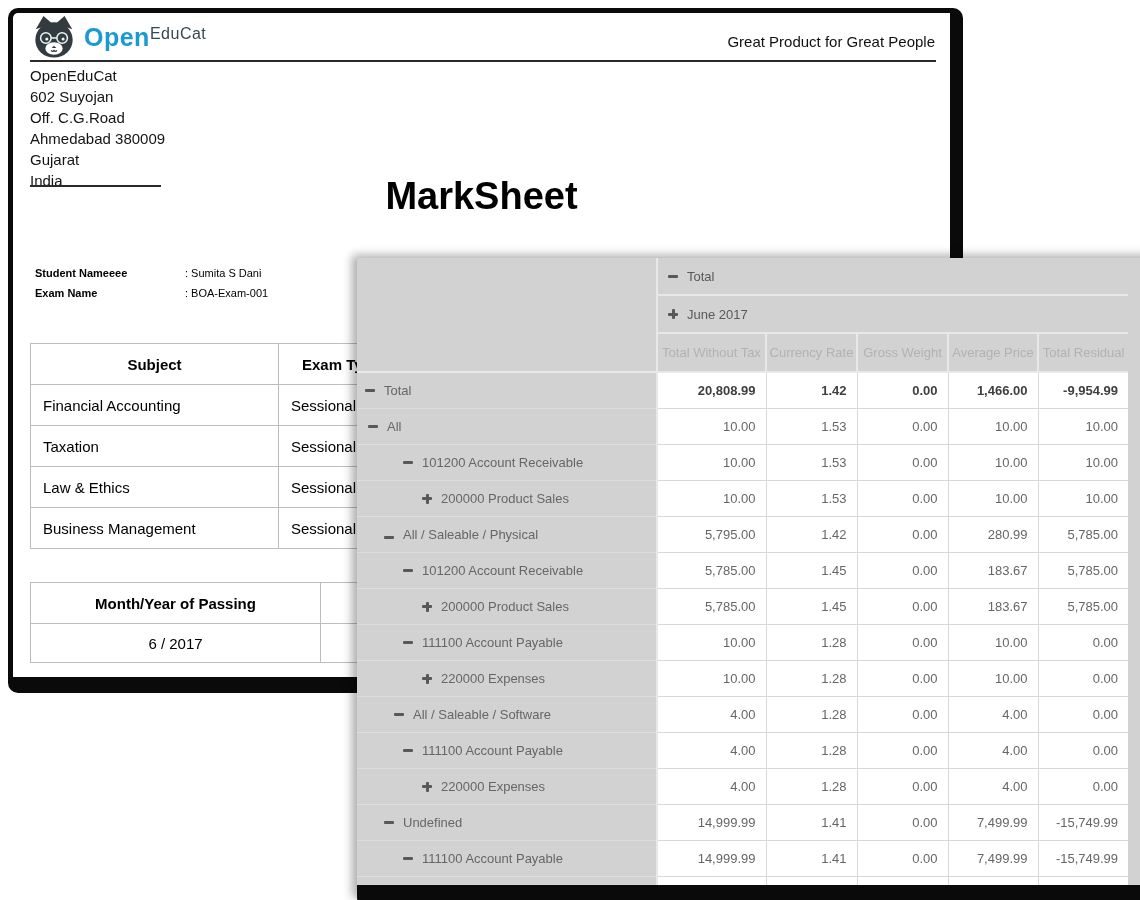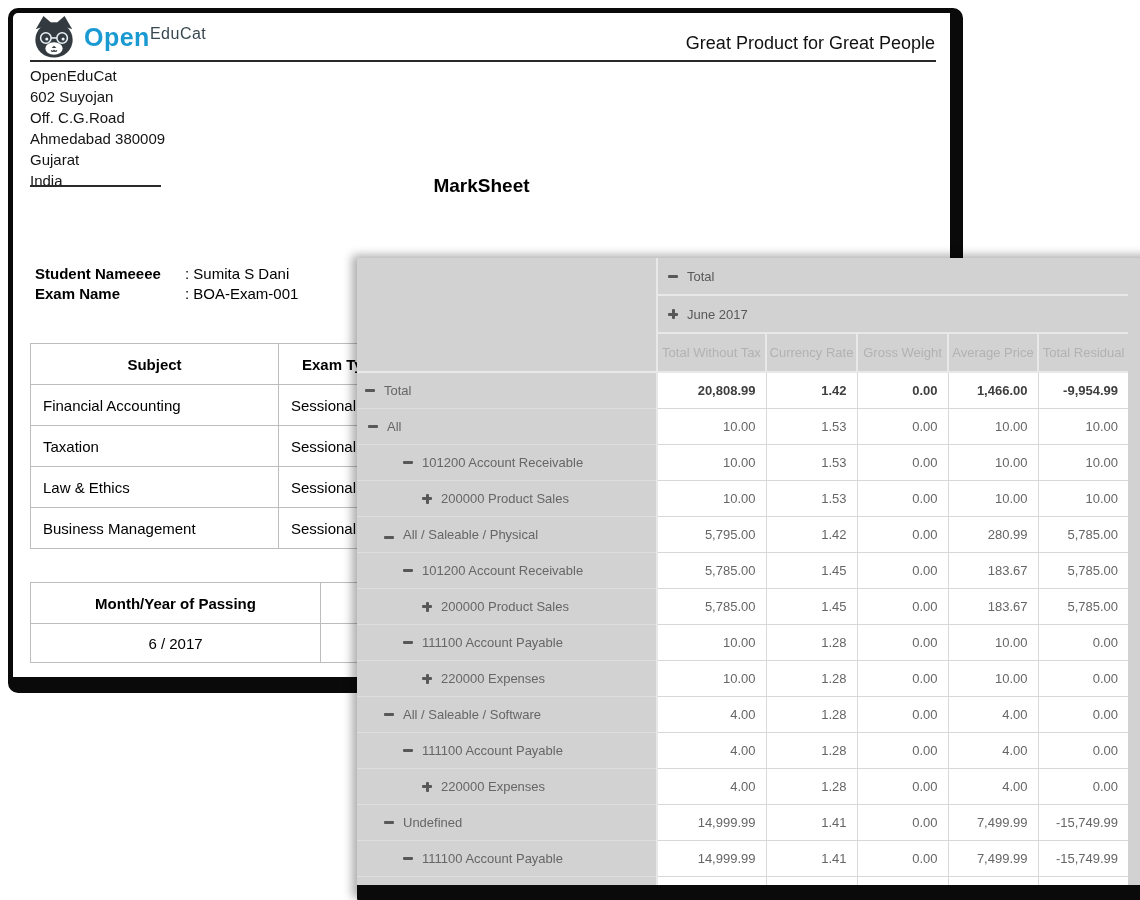--- a/index.html
+++ b/index.html
@@ -15,27 +15,27 @@
     box-sizing:border-box;background:#ffffff;
     border:5px solid #0a0a0a;border-right-width:13px;border-bottom-width:16px;
     border-radius:10px;
   }
   .ms-content{position:absolute;inset:0;}
   .ms-logo{position:absolute;left:18px;top:1px;display:flex;align-items:center;gap:7px;}
   .ms-logo svg{display:block;}
   .brand-text{display:flex;flex-direction:row;line-height:1;}
   .brand-primary{font-size:25px;font-weight:700;color:#1b9ad2;letter-spacing:.5px;}
   .brand-secondary{font-size:16px;color:#37474f;margin-top:1px;letter-spacing:.5px;}
-  .ms-tagline{position:absolute;right:15px;top:20px;font-size:18px;color:#111;}
+  .ms-tagline{position:absolute;right:15px;top:20px;font-size:15px;color:#111;}
   .ms-rule{position:absolute;left:17px;right:14px;top:47px;border-top:2px solid #2a2a2a;}
   .ms-address{position:absolute;left:17px;top:52px;font-size:15px;color:#141414;line-height:21px;}
   .ms-india-line{position:absolute;left:17px;top:172px;width:131px;border-top:2px solid #2a2a2a;}
   .ms-title{position:absolute;left:0;right:0;top:162px;text-align:center;
-    font-size:19px;font-weight:700;color:#000;}
-  .ms-student{position:absolute;left:22px;top:250px;font-size:15px;color:#000;}
+    font-size:38px;font-weight:700;color:#000;}
+  .ms-student{position:absolute;left:22px;top:250px;font-size:11px;color:#000;}
   .ms-student .srow{display:flex;height:20px;align-items:center;}
   .ms-student .slabel{font-weight:700;width:150px;}
   table.ms-table{position:absolute;border-collapse:collapse;table-layout:fixed;
     font-size:15px;color:#000;background:#fff;}
   table.ms-table th,table.ms-table td{border:1px solid #bdbdbd;overflow:hidden;white-space:nowrap;}
   table.ms-table th{font-weight:700;text-align:center;height:38px;}
   table.subjects{left:17px;top:330px;}
   table.subjects td{height:38px;padding-left:12px;text-align:left;}
   table.passing{left:17px;top:569px;}
   table.passing td{height:36px;text-align:center;}
@@ -324,21 +324,21 @@
             </div>
           </td>
           <td class="val first">10.00</td>
           <td class="val">1.28</td>
           <td class="val">0.00</td>
           <td class="val">10.00</td>
           <td class="val">0.00</td>
         </tr>
         <tr>
           <td class="row-label">
-            <div class="label-inner" style="padding-left: 27px;">
+            <div class="label-inner" style="padding-left: 37px;">
               <span class="pm minus"></span>
               <span>All / Saleable / Software</span>
             </div>
           </td>
           <td class="val first">4.00</td>
           <td class="val">1.28</td>
           <td class="val">0.00</td>
           <td class="val">4.00</td>
           <td class="val">0.00</td>
         </tr>

